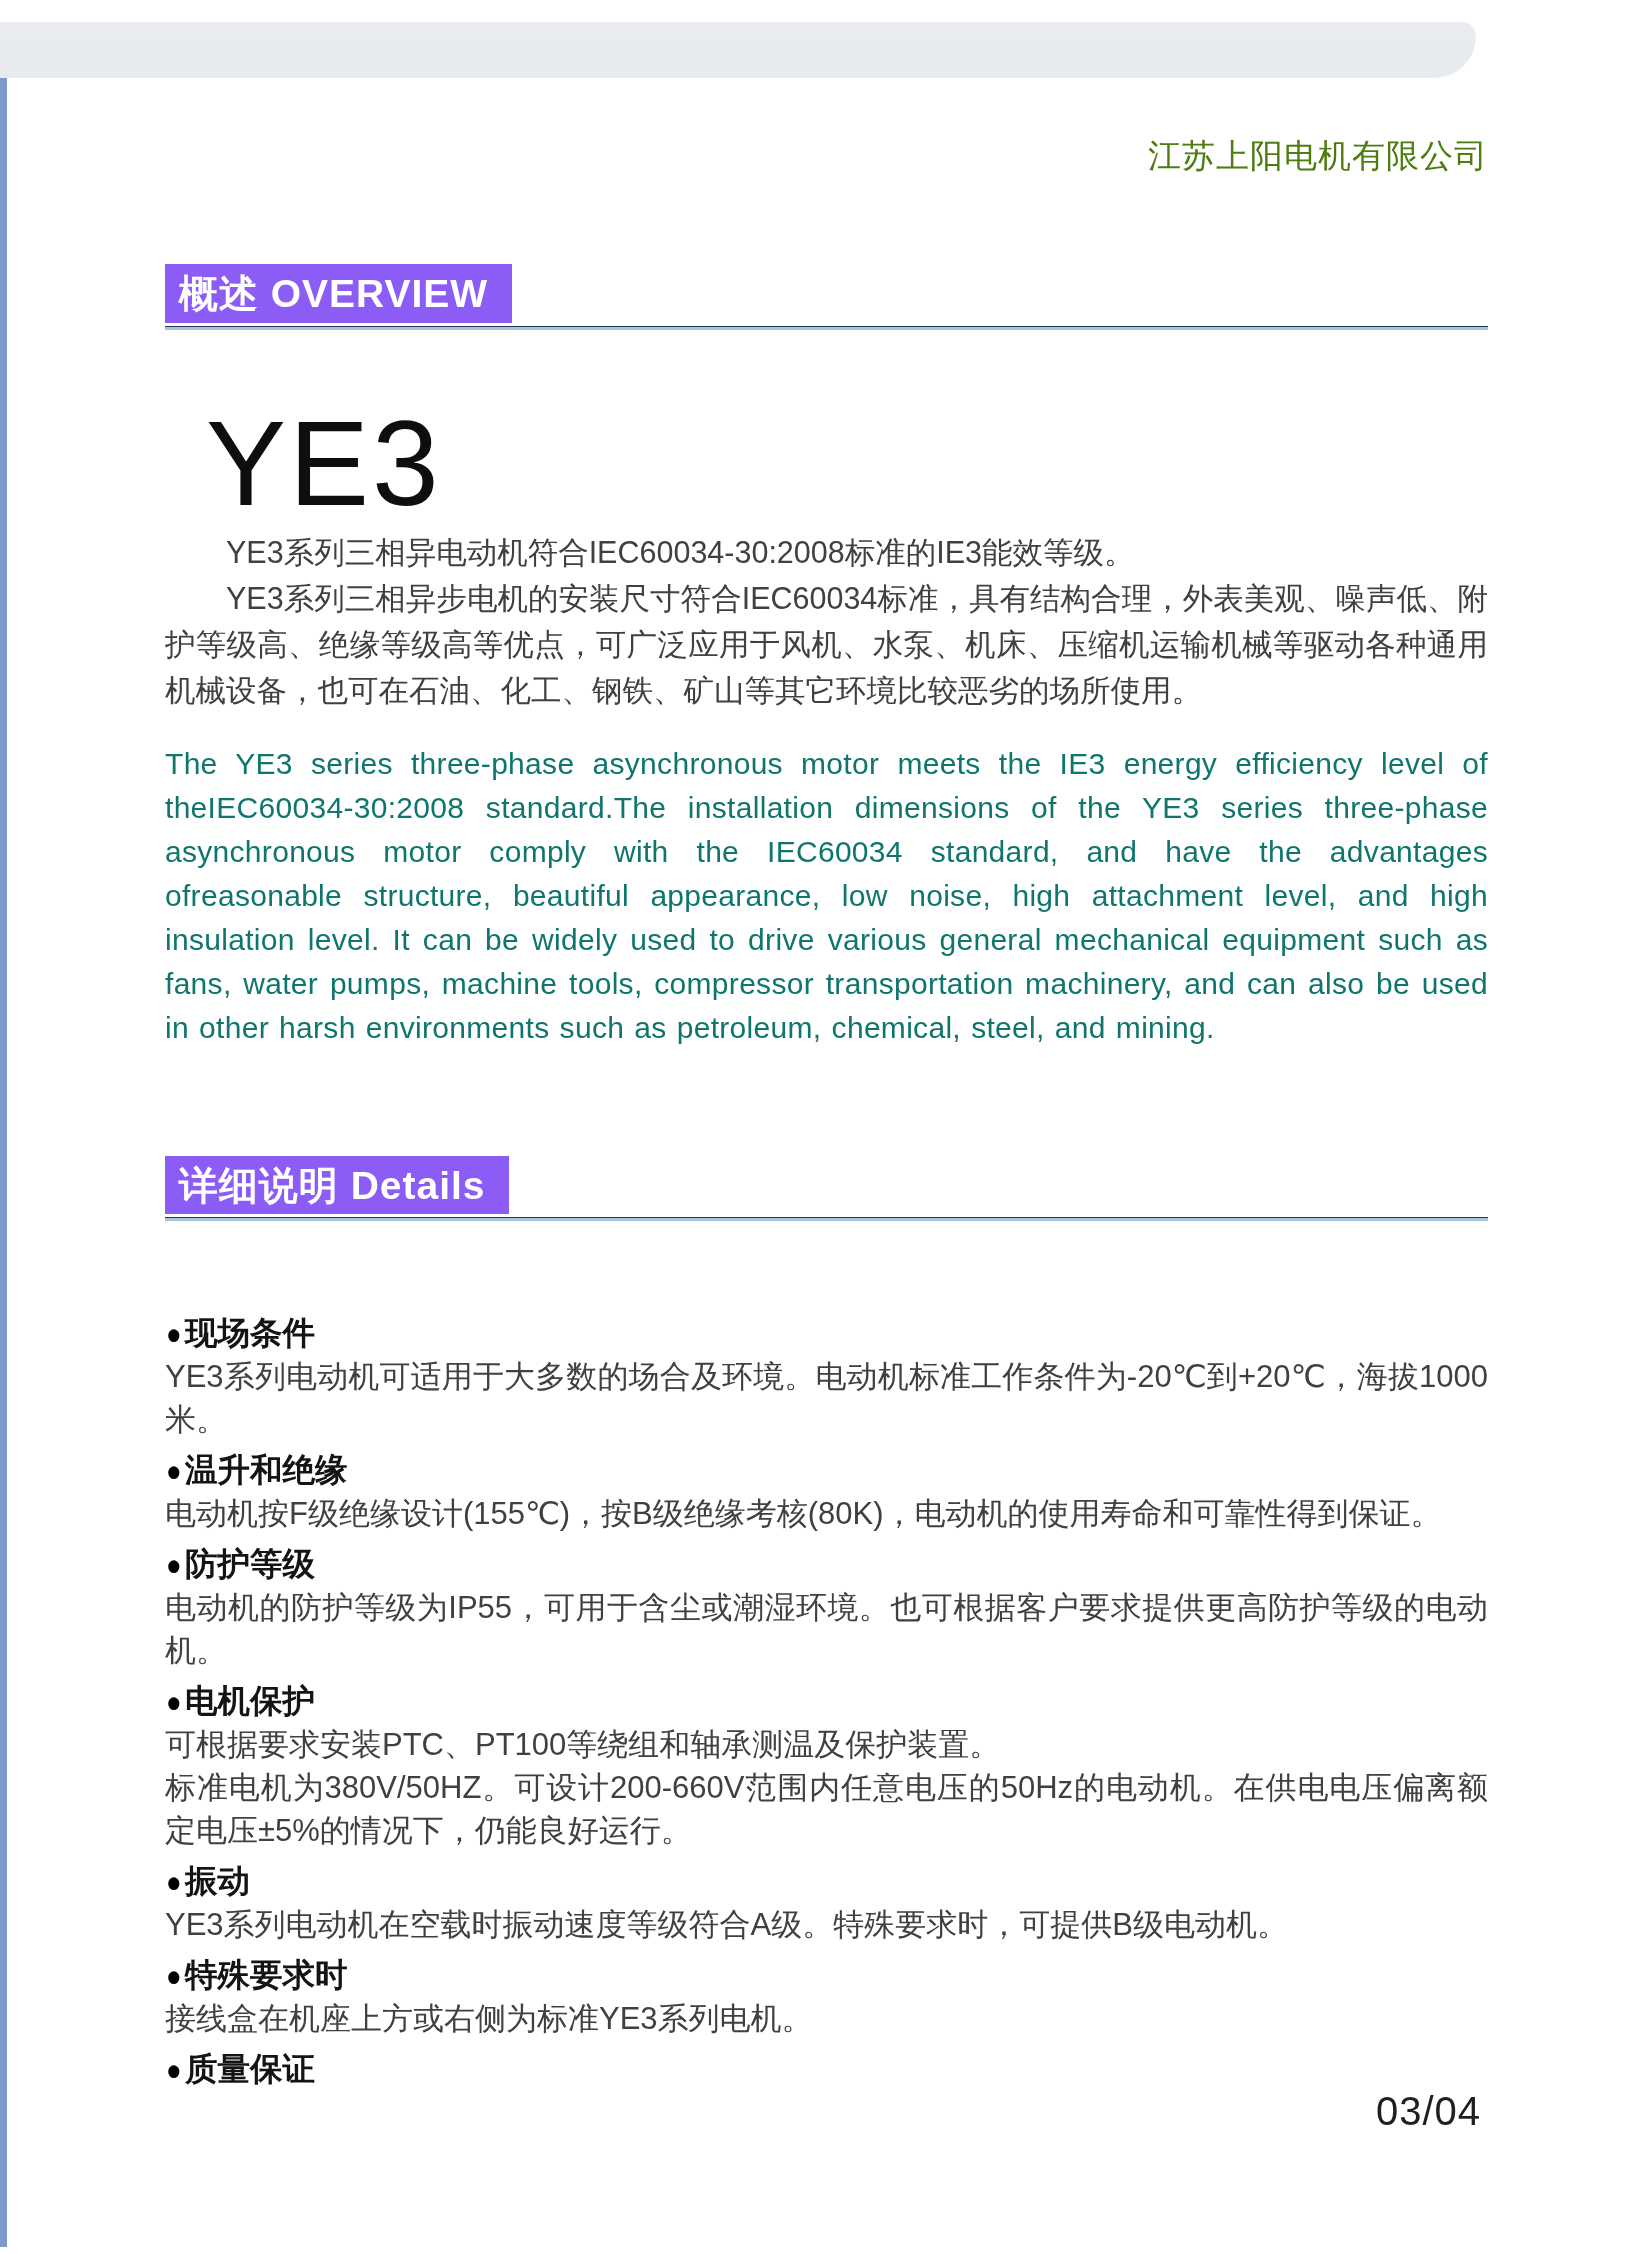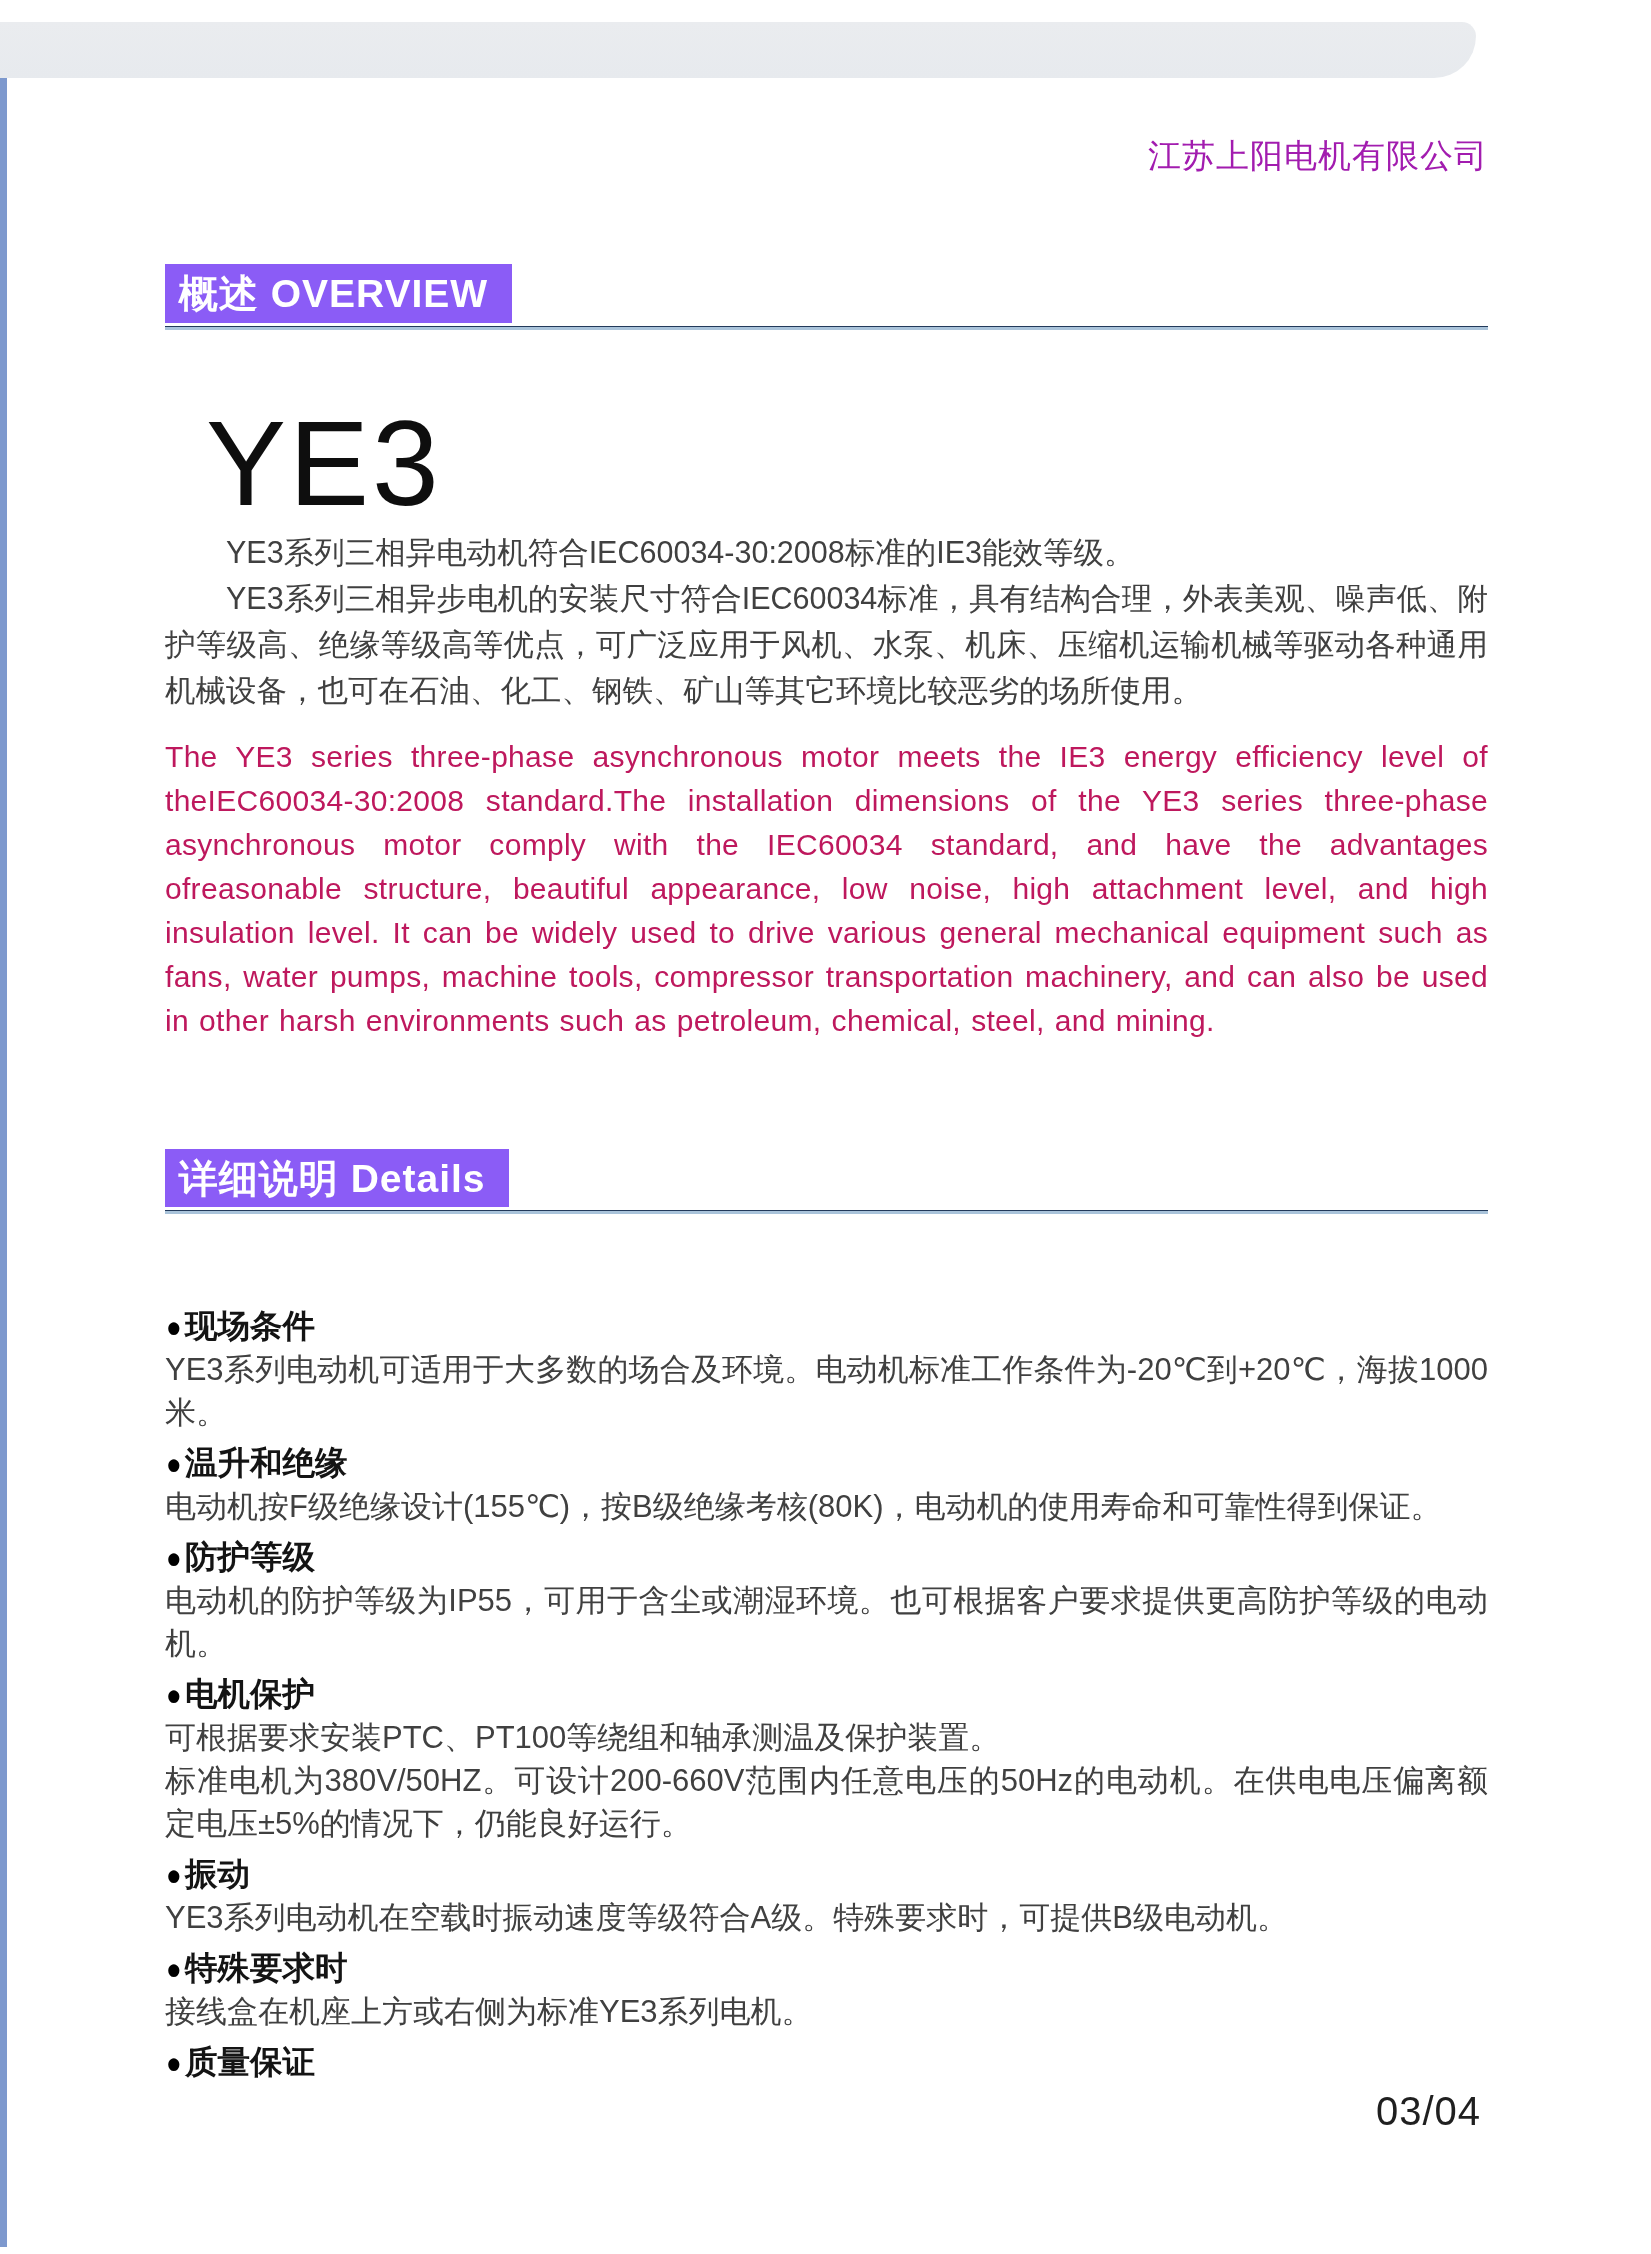--- a/index.html
+++ b/index.html
@@ -27,21 +27,21 @@
     width:6.9px; height:2169px;
     background:#7e99ce;
   }
 
   
   .company-header {
     position:absolute; top:134px; left:165px;
     width:1323px;
     text-align:right;
     font-size:33px; line-height:43px;
-    color:#a21caf;
+    color:#4d7c0f;
     letter-spacing:1px;
   }
 
   .content {
     position:absolute; top:264px; left:165px;
     width:1323px;
   }
 
   .section-badge {
     display:inline-block;
@@ -71,23 +71,23 @@
 
   .cn-para {
     margin-top:6px;
     font-size:30.5px; line-height:46px;
     color:#404040;
     text-align:justify;
   }
   .cn-para p { text-indent:2em; margin:0; }
 
   .en-para {
-    margin-top:22px;
+    margin-top:29px;
     font-size:30px; line-height:44px;
-    color:#be185d;
+    color:#0f766e;
     text-align:justify;
     letter-spacing:0.3px;
     word-spacing:1.5px;
   }
 
   .details-badge-wrap { margin-top:106px; }
 
   .details-list { margin-top:83px; }
 
   .detail-heading {

